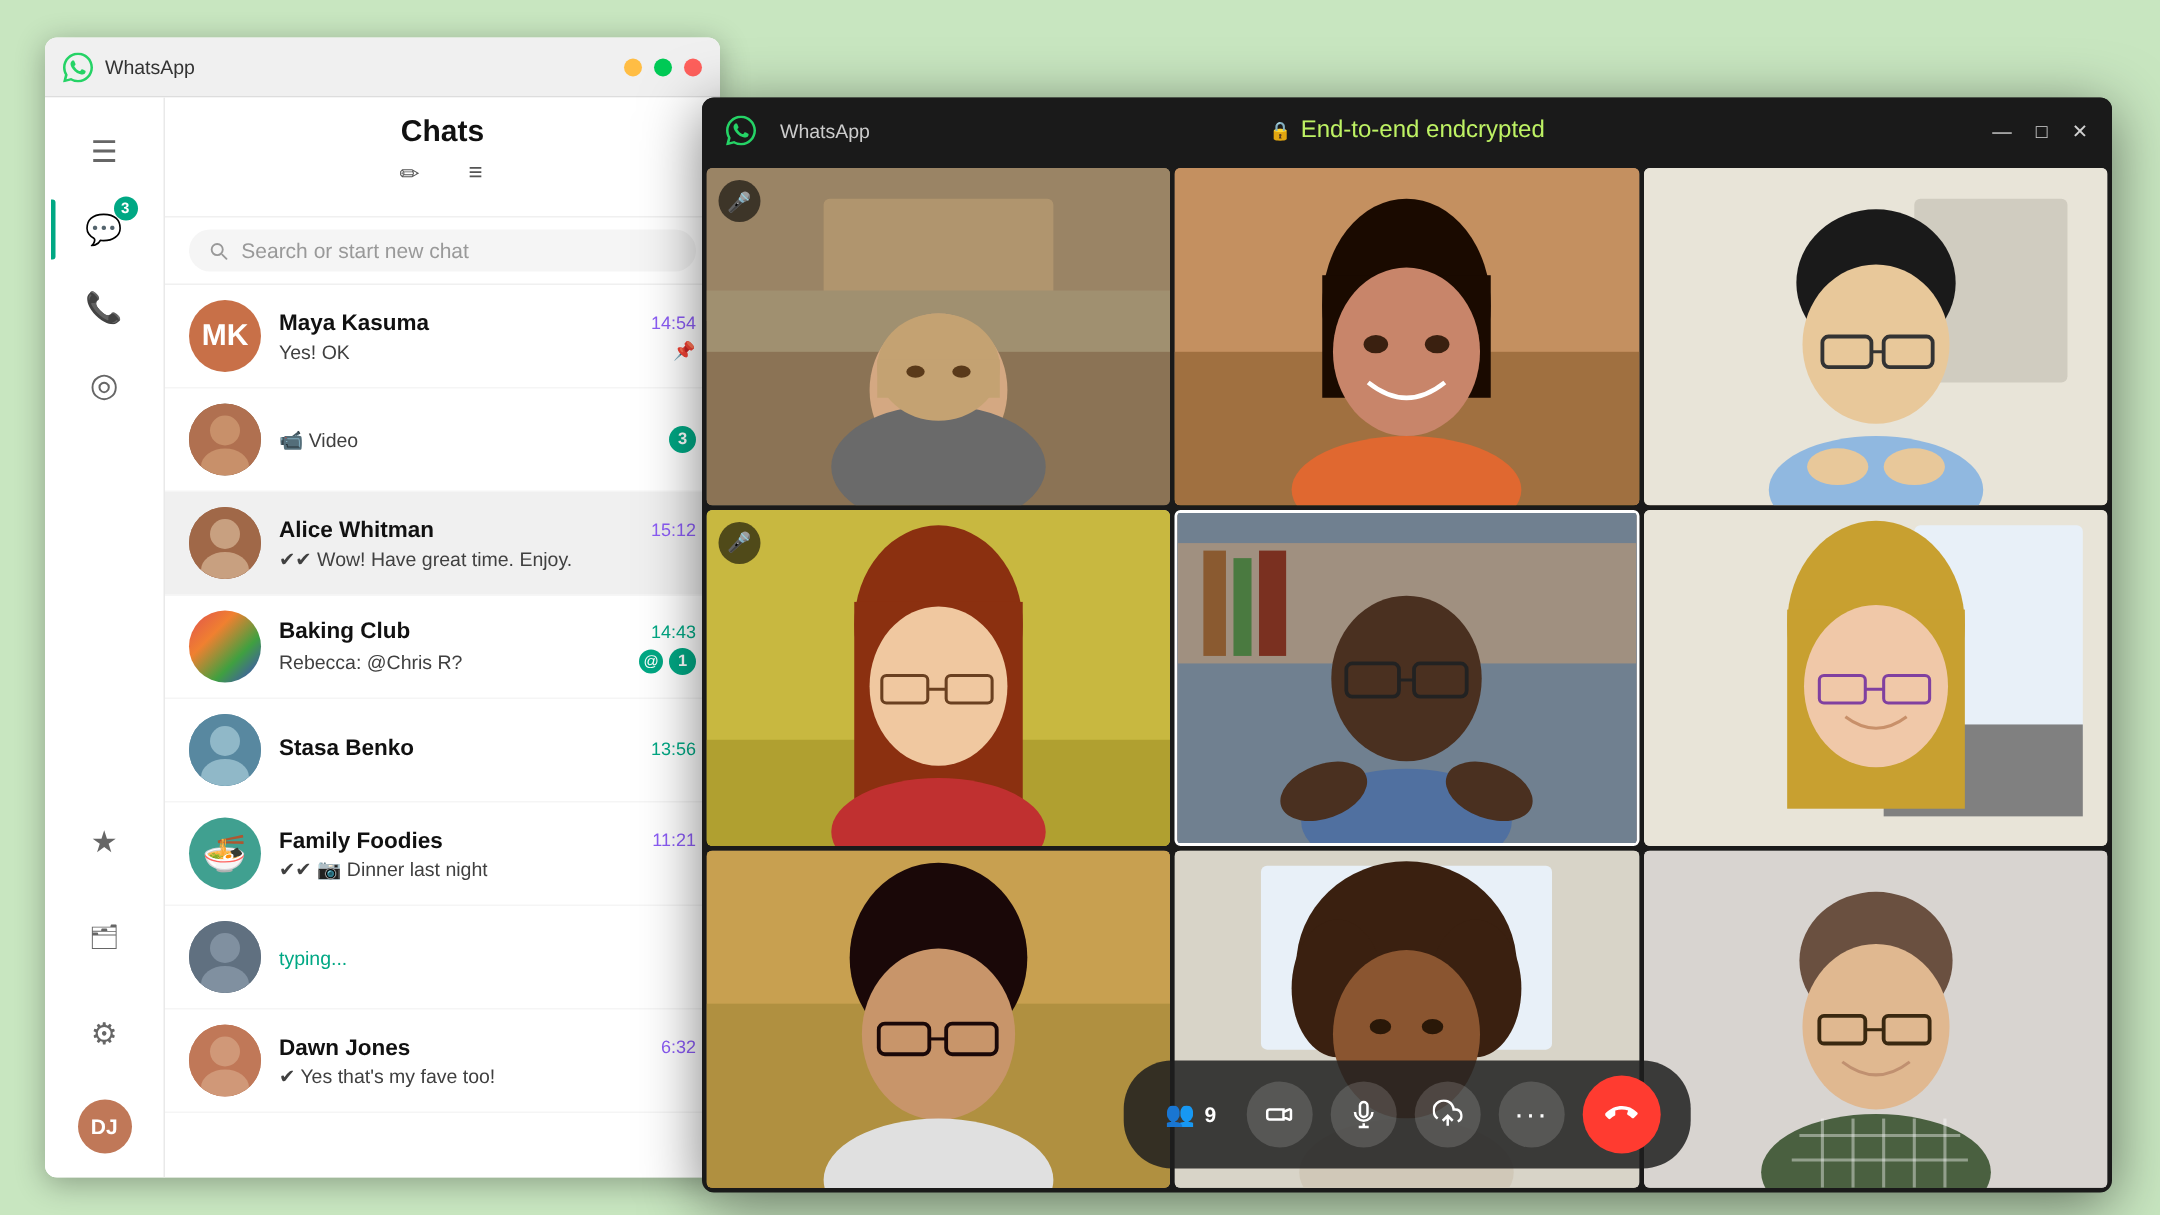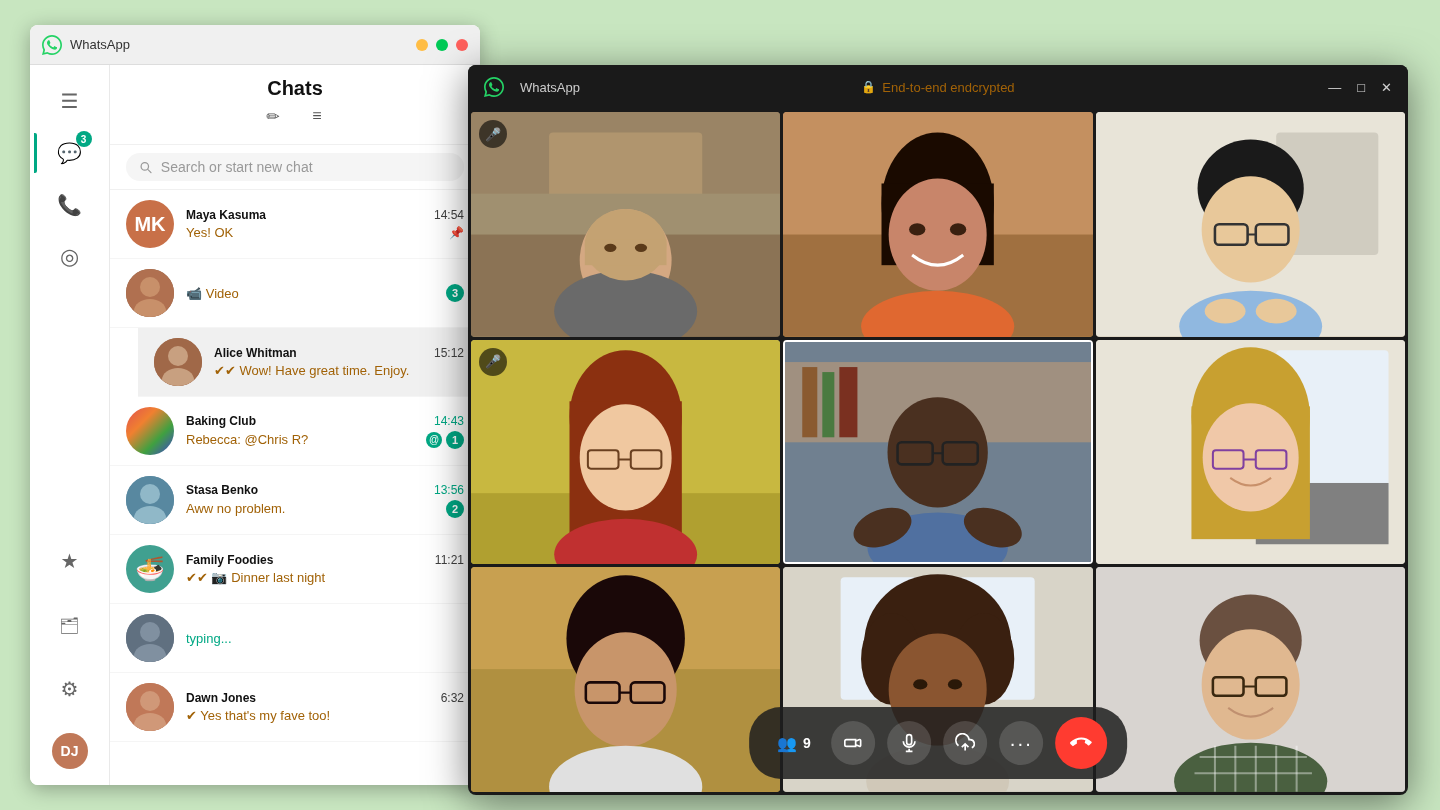--- a/index.html
+++ b/index.html
@@ -209,21 +209,21 @@
       height: calc(100% - 110px);
     }
     .chat-item {
       display: flex;
       align-items: center;
       padding: 10px 16px;
       cursor: pointer;
       border-bottom: 1px solid #f5f5f5;
       gap: 12px;
     }
-    .chat-item.active { background: #f0f0f0; margin-left: 28px; }
+    .chat-item.active { background: #f0f0f0; }
     .chat-avatar {
       width: 48px;
       height: 48px;
       border-radius: 50%;
       flex-shrink: 0;
       background: #ddd;
       overflow: hidden;
       display: flex;
       align-items: center;
       justify-content: center;
@@ -235,37 +235,37 @@
       flex: 1;
       min-width: 0;
     }
     .chat-top {
       display: flex;
       justify-content: space-between;
       align-items: center;
       margin-bottom: 3px;
     }
     .chat-name {
-      font-size: 12px;
+      font-size: 15px;
       font-weight: 600;
       color: #111;
     }
     .chat-time {
       font-size: 12px;
-      color: #404040;
+      color: #8b5cf6;
     }
     .chat-time.green { color: #00a884; }
     .chat-bottom {
       display: flex;
       justify-content: space-between;
       align-items: center;
     }
     .chat-preview {
       font-size: 13px;
-      color: #a16207;
+      color: #404040;
       white-space: nowrap;
       overflow: hidden;
       text-overflow: ellipsis;
       max-width: 200px;
     }
     .chat-meta {
       display: flex;
       align-items: center;
       gap: 4px;
     }
@@ -553,24 +553,20 @@
             <rect width="48" height="48" fill="#5888a0"></rect>
             <circle cx="24" cy="18" r="10" fill="#90b8c8"></circle>
             <ellipse cx="24" cy="42" rx="16" ry="12" fill="#90b8c8"></ellipse>
           </svg>
         </div>
         <div class="chat-info">
           <div class="chat-top">
             <span class="chat-name">Stasa Benko</span>
             <span class="chat-time green">13:56</span>
           </div>
-          <div class="chat-bottom">
-            <span class="chat-preview">Aww no problem.</span>
-            <span class="unread-badge">2</span>
-          </div>
         </div>
       </div>
 
       <div class="chat-item">
         <div class="chat-avatar" style="background:#40a090;font-size:24px;">🍜</div>
         <div class="chat-info">
           <div class="chat-top">
             <span class="chat-name">Family Foodies</span>
             <span class="chat-time">11:21</span>
           </div>
@@ -620,21 +616,21 @@
 <div class="video-window">
 
   <div class="video-title-bar">
     <svg width="20" height="20" viewBox="0 0 24 24" fill="#25d366">
       <path d="M17.472 14.382c-.297-.149-1.758-.867-2.03-.967-.273-.099-.471-.148-.67.15-.197.297-.767.966-.94 1.164-.173.199-.347.223-.644.075-.297-.15-1.255-.463-2.39-1.475-.883-.788-1.48-1.761-1.653-2.059-.173-.297-.018-.458.13-.606.134-.133.298-.347.446-.52.149-.174.198-.298.298-.497.099-.198.05-.371-.025-.52-.075-.149-.669-1.612-.916-2.207-.242-.579-.487-.5-.669-.51-.173-.008-.371-.01-.57-.01-.198 0-.52.074-.792.372-.272.297-1.04 1.016-1.04 2.479 0 1.462 1.065 2.875 1.213 3.074.149.198 2.096 3.2 5.077 4.487.709.306 1.262.489 1.694.625.712.227 1.36.195 1.871.118.571-.085 1.758-.719 2.006-1.413.248-.694.248-1.289.173-1.413-.074-.124-.272-.198-.57-.347z"></path>
       <path d="M12 0C5.373 0 0 5.373 0 12c0 2.135.561 4.14 1.541 5.877L0 24l6.318-1.524A11.94 11.94 0 0012 24c6.627 0 12-5.373 12-12S18.627 0 12 0zm0 22c-1.846 0-3.574-.478-5.083-1.317l-.362-.213-3.75.905.947-3.655-.236-.373A9.96 9.96 0 012 12C2 6.477 6.477 2 12 2s10 4.477 10 10-4.477 10-10 10z"></path>
     </svg>
     <span class="video-title-text" style="color:#ccc;font-size:13px;margin-left:6px;">WhatsApp</span>
     <div class="video-title-center">
       <span>🔒</span>
-      <span style="color:#a16207;font-size:13px;">End-to-end endcrypted</span>
+      <span style="color:#bef264;font-size:16px;">End-to-end endcrypted</span>
     </div>
     <div class="win-controls">
       <span class="win-ctrl-btn">—</span>
       <span class="win-ctrl-btn">□</span>
       <span class="win-ctrl-btn">✕</span>
     </div>
   </div>
 
   <div class="video-grid">
 

